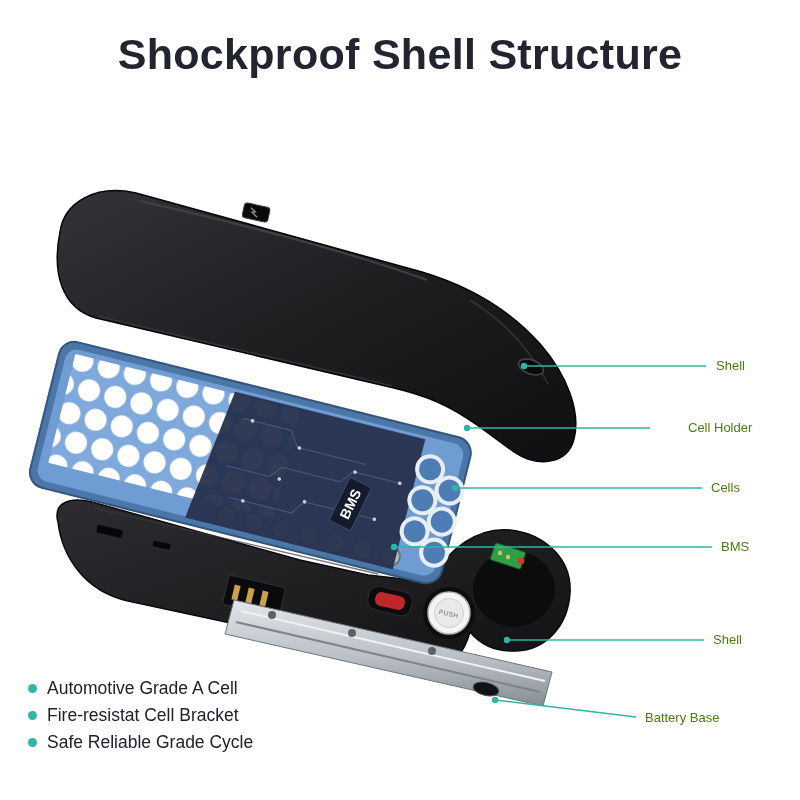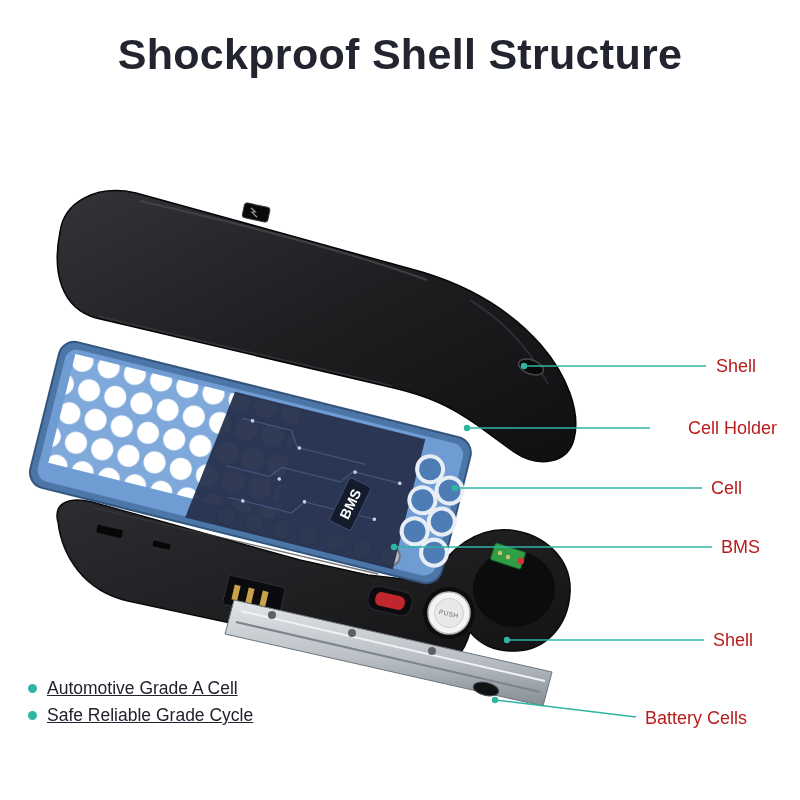--- a/index.html
+++ b/index.html
@@ -4,24 +4,24 @@
 <style>
   html,body{margin:0;padding:0;width:800px;height:800px;background:#ffffff;overflow:hidden;
     font-family:"Liberation Sans",sans-serif;}
   .page{position:relative;width:800px;height:800px;background:#ffffff;border-radius:12px;}
   .title{position:absolute;left:0;width:100%;text-align:center;font-weight:bold;
     font-size:43px;color:#22242f;letter-spacing:.3px;}
   .title.t1{top:30px;}
   .title.t2{top:110px;}
   .diagram-svg{position:absolute;left:0;top:0;width:800px;height:800px;}
   svg text{font-family:"Liberation Sans",sans-serif;}
-  .callout{position:absolute;font-size:18px;color:#b91c1c;white-space:nowrap;line-height:22px;}
+  .callout{position:absolute;font-size:13px;color:#4d7c0f;white-space:nowrap;line-height:22px;}
   .features{position:absolute;left:28px;top:679px;list-style:none;margin:0;padding:0;}
   .features li{display:flex;align-items:center;gap:10px;font-size:17.5px;color:#20222e;
-    height:19px;margin-bottom:8px;text-decoration:underline;}
+    height:19px;margin-bottom:8px;}
   .features .dot{width:9px;height:9px;border-radius:50%;background:#2fb5a3;flex:0 0 auto;}
 </style>
 </head>
 <body>
 
 <div class="page">
 
   <div class="title t1">Shockproof Shell Structure</div>
 
   <svg class="diagram-svg" viewBox="0 0 800 800" xmlns="http://www.w3.org/2000/svg">
@@ -167,29 +167,33 @@
       <line x1="394" y1="547" x2="712" y2="547"></line>
       <circle cx="507" cy="640" r="3.2" fill="#2fb5a3" stroke="none"></circle>
       <line x1="507" y1="640" x2="704" y2="640"></line>
       <circle cx="495" cy="700" r="3.2" fill="#2fb5a3" stroke="none"></circle>
       <line x1="495" y1="700" x2="636" y2="717"></line>
     </g>
   </svg>
 
   <div class="callout" style="left:716px;top:355px;">Shell</div>
   <div class="callout" style="left:688px;top:417px;">Cell Holder</div>
-  <div class="callout" style="left:711px;top:477px;">Cell</div>
+  <div class="callout" style="left:711px;top:477px;">Cells</div>
   <div class="callout" style="left:721px;top:536px;">BMS</div>
   <div class="callout" style="left:713px;top:629px;">Shell</div>
-  <div class="callout" style="left:645px;top:707px;">Battery Cells</div>
+  <div class="callout" style="left:645px;top:707px;">Battery Base</div>
 
   <ul class="features">
     <li>
       <span class="dot"></span>
       <span>Automotive Grade A Cell</span>
+    </li>
+    <li>
+      <span class="dot"></span>
+      <span>Fire-resistat Cell Bracket</span>
     </li>
     <li>
       <span class="dot"></span>
       <span>Safe Reliable Grade Cycle</span>
     </li>
   </ul>
 
 </div>
 
 </body></html>

